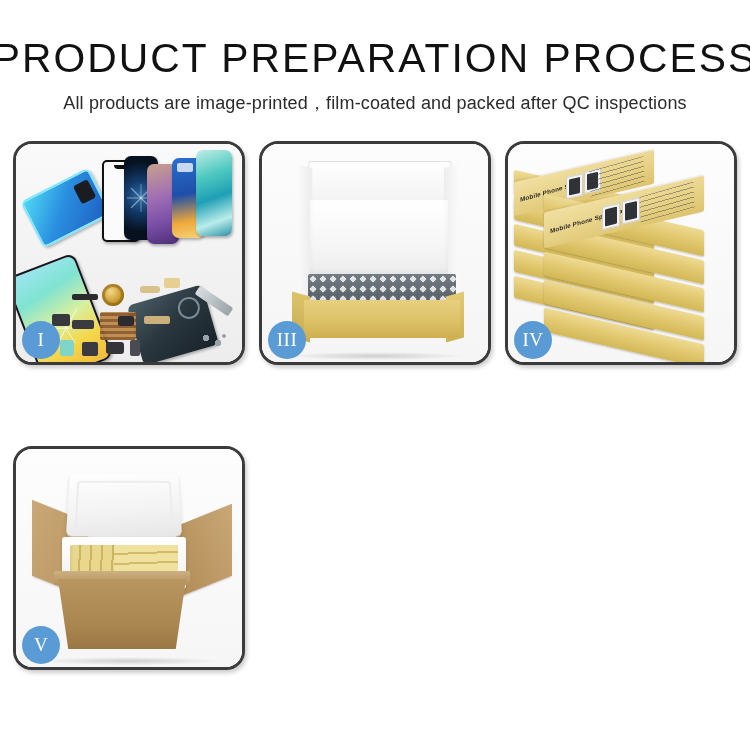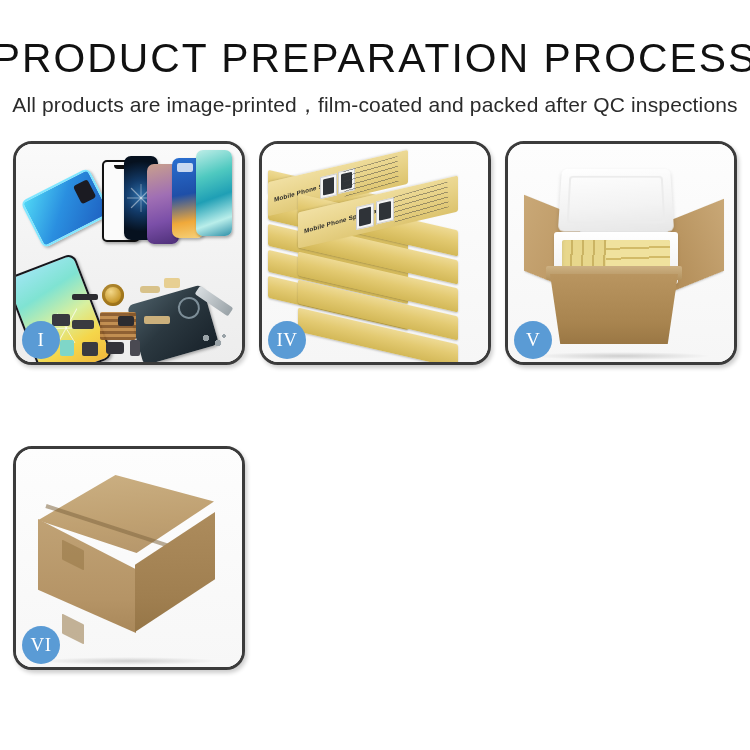--- a/index.html
+++ b/index.html
@@ -25,21 +25,21 @@
     font-size: 40px;
     font-weight: 400;
     letter-spacing: 2.0px;
     color: #111111;
     line-height: 1;
     transform: scaleX(1.02);
     white-space: nowrap;
   }
   .subtitle {
     font-family: "Liberation Sans", sans-serif;
-    font-size: 21px;
+    font-size: 18px;
     font-weight: 400;
     color: #2b2b2b;
     margin-top: 13px;
     letter-spacing: 0.15px;
     white-space: nowrap;
   }
 
   
   .grid {
     position: absolute;
@@ -477,20 +477,34 @@
       <div class="part pt9"></div>
       <div class="part pt10"></div>
       <div class="part pt11"></div>
       <div class="tweez"></div>
       <div class="screws"></div>
     </div>
     <div class="badge">I</div>
   </div>
 
 
+  <div class="panel">
+    <div class="photo p3">
+      <div class="b3-lidback"></div>
+      <div class="b3-sideL"></div>
+      <div class="b3-sideR"></div>
+      <div class="b3-foam"></div>
+      <div class="b3-bubble"></div>
+      <div class="b3-leftflap"></div>
+      <div class="b3-rightflap"></div>
+      <div class="b3-front"></div>
+      <div class="shadow-under"></div>
+    </div>
+    <div class="badge">III</div>
+  </div>
 
   <div class="panel">
     <div class="photo p4">
       <div class="stack">
         <div class="sbox sb-l5"></div>
         <div class="sbox sb-l4"></div>
         <div class="sbox sb-l3"></div>
         <div class="sbox sb-l2"></div>
         <div class="sbox sb-l1"></div>
         <div class="stop stop-a">
@@ -523,26 +537,14 @@
       <div class="c5-foam"></div>
       <div class="c5-yellows"></div>
       <div class="c5-yellows2"></div>
       <div class="c5-rim"></div>
       <div class="c5-body"></div>
       <div class="shadow-under"></div>
     </div>
     <div class="badge">V</div>
   </div>
 
-  <div class="panel">
-    <div class="photo p6">
-      <div class="c6-top"></div>
-      <div class="c6-seam"></div>
-      <div class="c6-left"></div>
-      <div class="c6-right"></div>
-      <div class="tape6 tp6a"></div>
-      <div class="tape6 tp6b"></div>
-      <div class="shadow-under"></div>
-    </div>
-    <div class="badge">VI</div>
-  </div>
 
 </div>
 
 </body></html>

